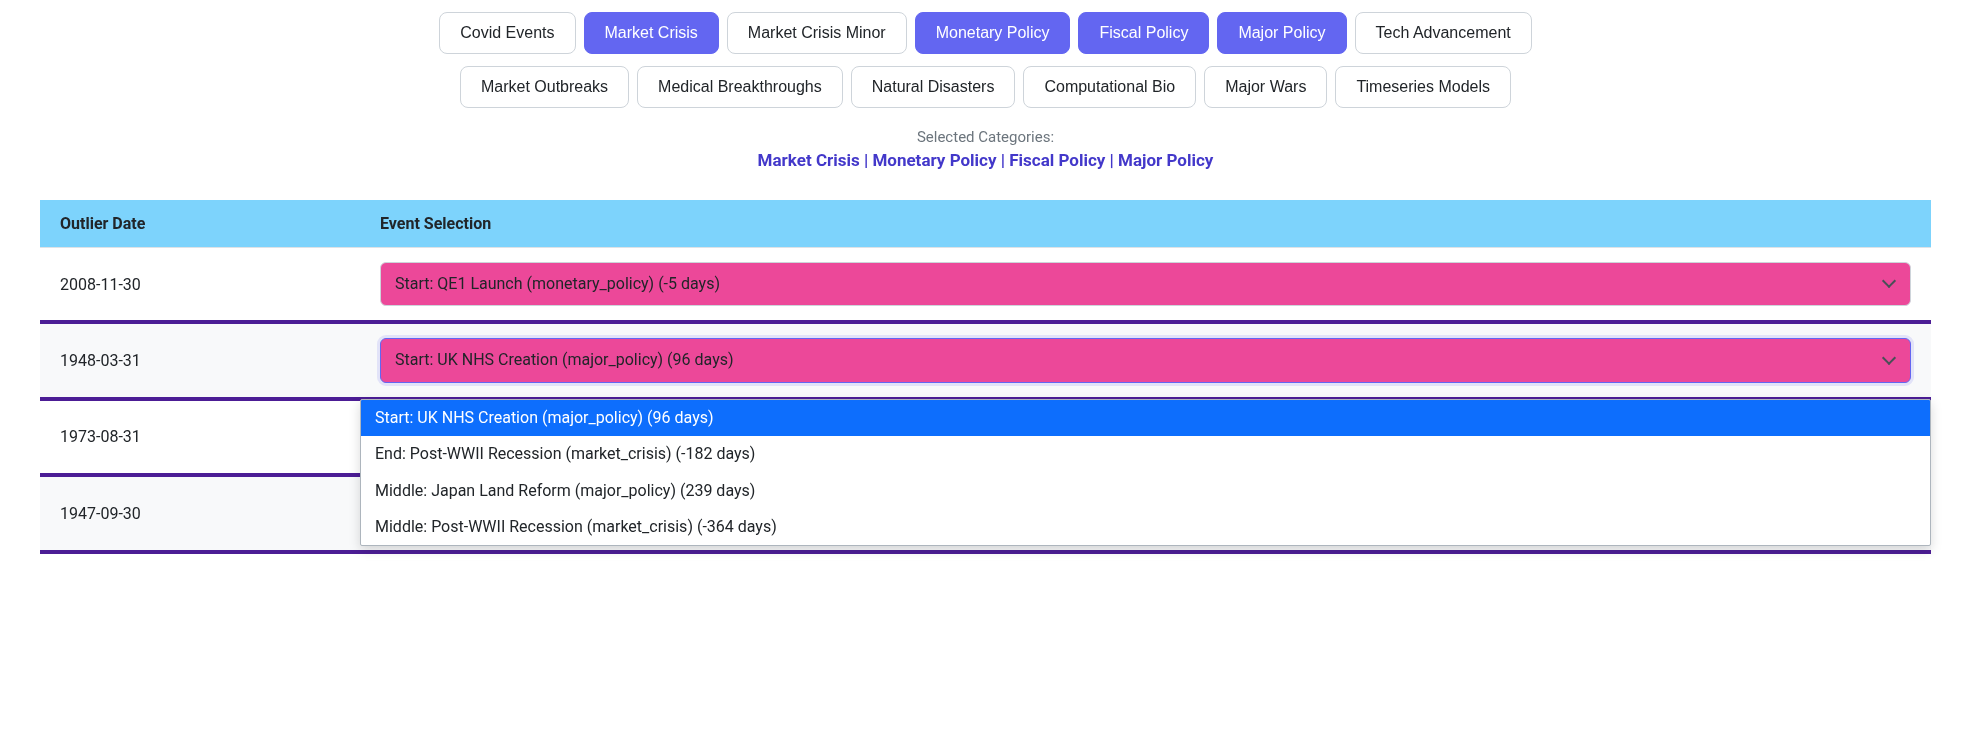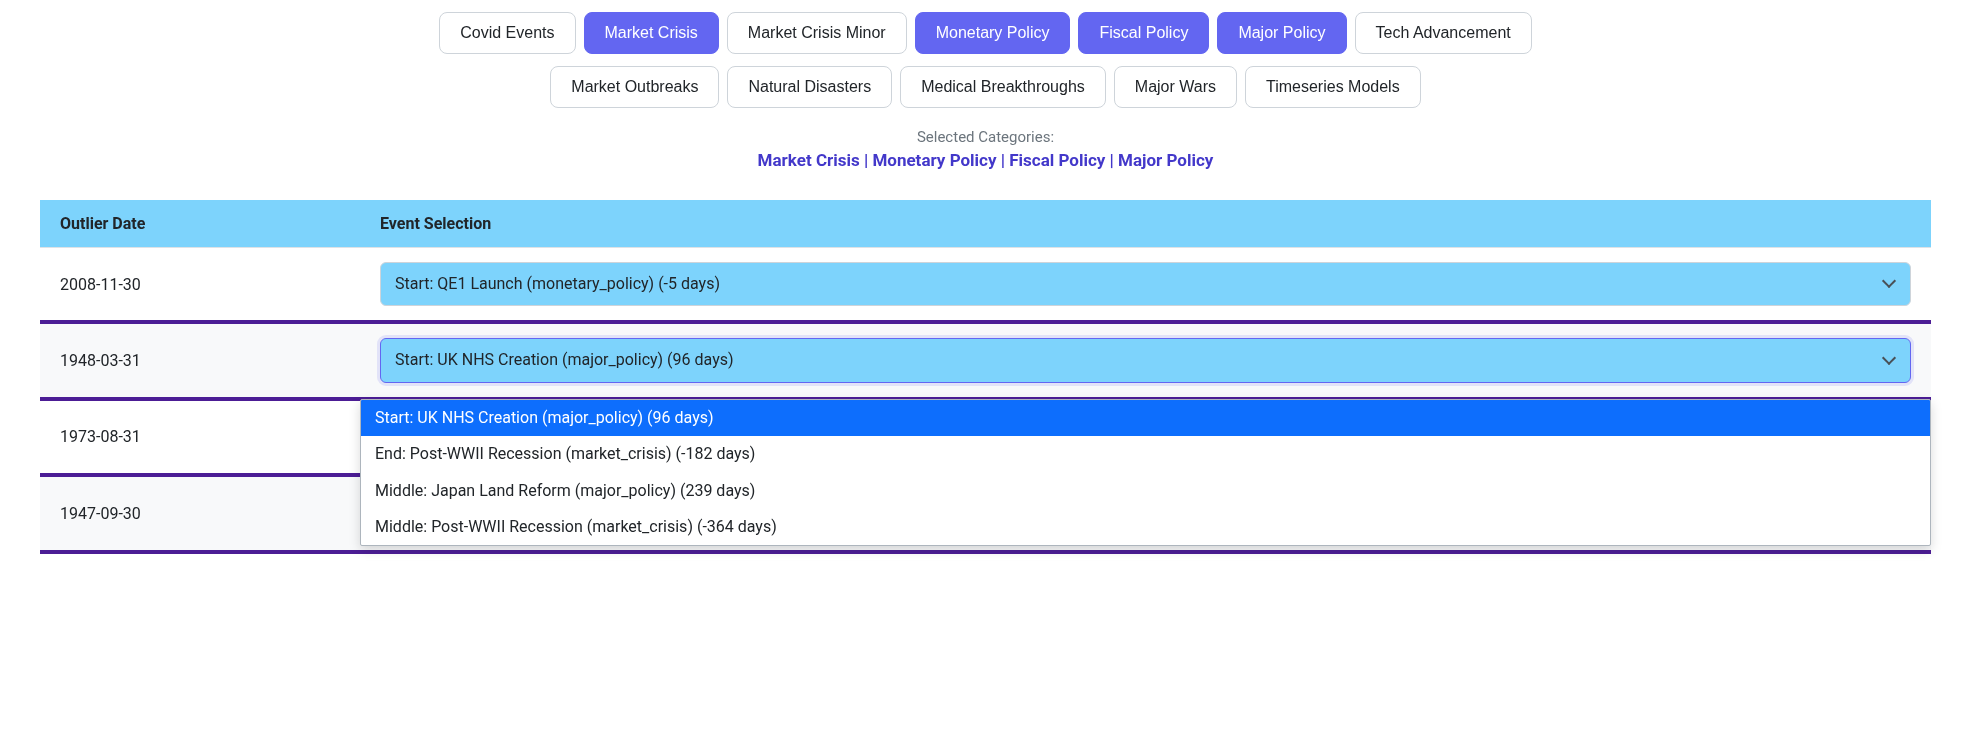--- a/index.html
+++ b/index.html
@@ -79,21 +79,21 @@
       font-size: 16px;
     }
     .col-select {
       position: relative;
     }
     .select-control {
       position: relative;
       width: 100%;
       border: 1px solid #ced4da;
       border-radius: 6px;
-      background: #7dd3fc;
+      background: #ec4899;
       padding: 10px 42px 10px 14px;
       font-size: 16px;
       line-height: 1.4;
       cursor: pointer;
     }
     .select-control.focus {
       border-color: #6366f1;
       outline: 3px solid rgba(99,102,241,0.15);
       outline-offset: 0;
     }
@@ -146,22 +146,23 @@
     <button class="filter-btn">Covid Events</button>
     <button class="filter-btn active">Market Crisis</button>
     <button class="filter-btn">Market Crisis Minor</button>
     <button class="filter-btn active">Monetary Policy</button>
     <button class="filter-btn active">Fiscal Policy</button>
     <button class="filter-btn active">Major Policy</button>
     <button class="filter-btn">Tech Advancement</button>
   </div>
 <div class="filter-row">
     <button class="filter-btn">Market Outbreaks</button>
+    <button class="filter-btn">Medical Breakthroughs</button>
     <button class="filter-btn">Natural Disasters</button>
-    <button class="filter-btn">Medical Breakthroughs</button>
+    <button class="filter-btn">Computational Bio</button>
     <button class="filter-btn">Major Wars</button>
     <button class="filter-btn">Timeseries Models</button>
   </div>
 
 <div class="selected-summary">
   <div class="selected-summary-label">Selected Categories:</div>
   <div class="selected-summary-values">Market Crisis | Monetary Policy | Fiscal Policy | Major Policy</div>
 </div>
 
 <div class="table-container">

